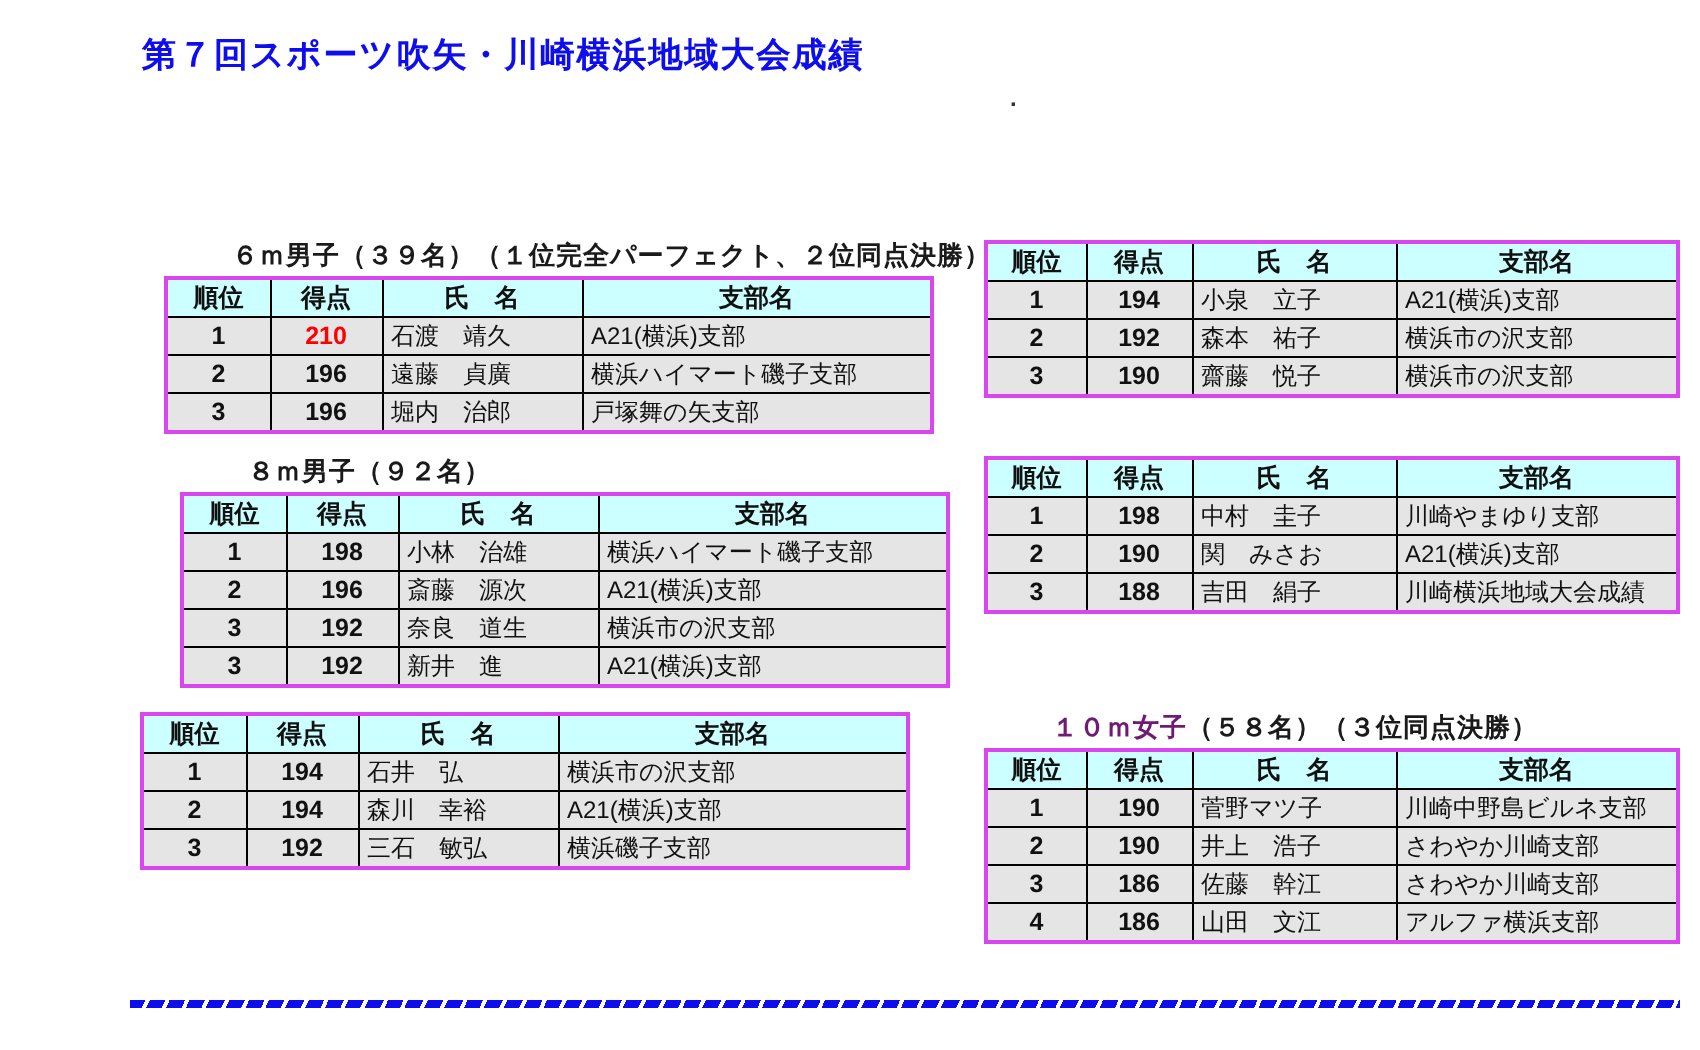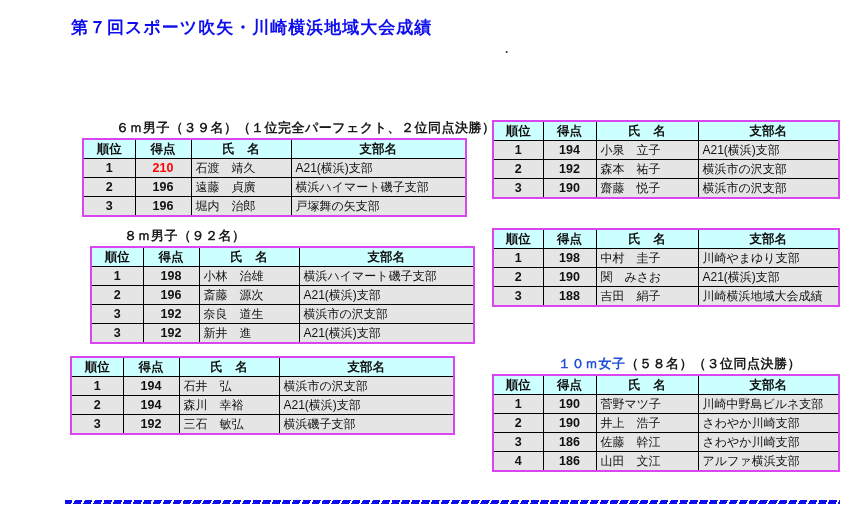--- a/index.html
+++ b/index.html
@@ -267,21 +267,21 @@
             <td class="rank">3</td>
             <td class="score">192</td>
             <td class="name">三石　敏弘</td>
             <td class="branch">横浜磯子支部</td>
           </tr>
         </tbody>
       </table>
   </div>
 
   <div class="section sec-5">
-    <div class="sec-title"><span class="sec-label" style="color: #1d4ed8; margin-left: 32px;">１０ｍ女子</span><span>（５８名）</span><span class="sec-note">（３位同点決勝）</span></div>
+    <div class="sec-title"><span class="sec-label" style="color: #701a75;">１０ｍ女子</span><span>（５８名）</span><span class="sec-note">（３位同点決勝）</span></div>
     <table class="results right-table">
       <colgroup>
           <col class="c-rank">
           <col class="c-score">
           <col class="c-name">
           <col class="c-branch">
         </colgroup>
     <thead>
           <tr>
             <th>順位</th>

